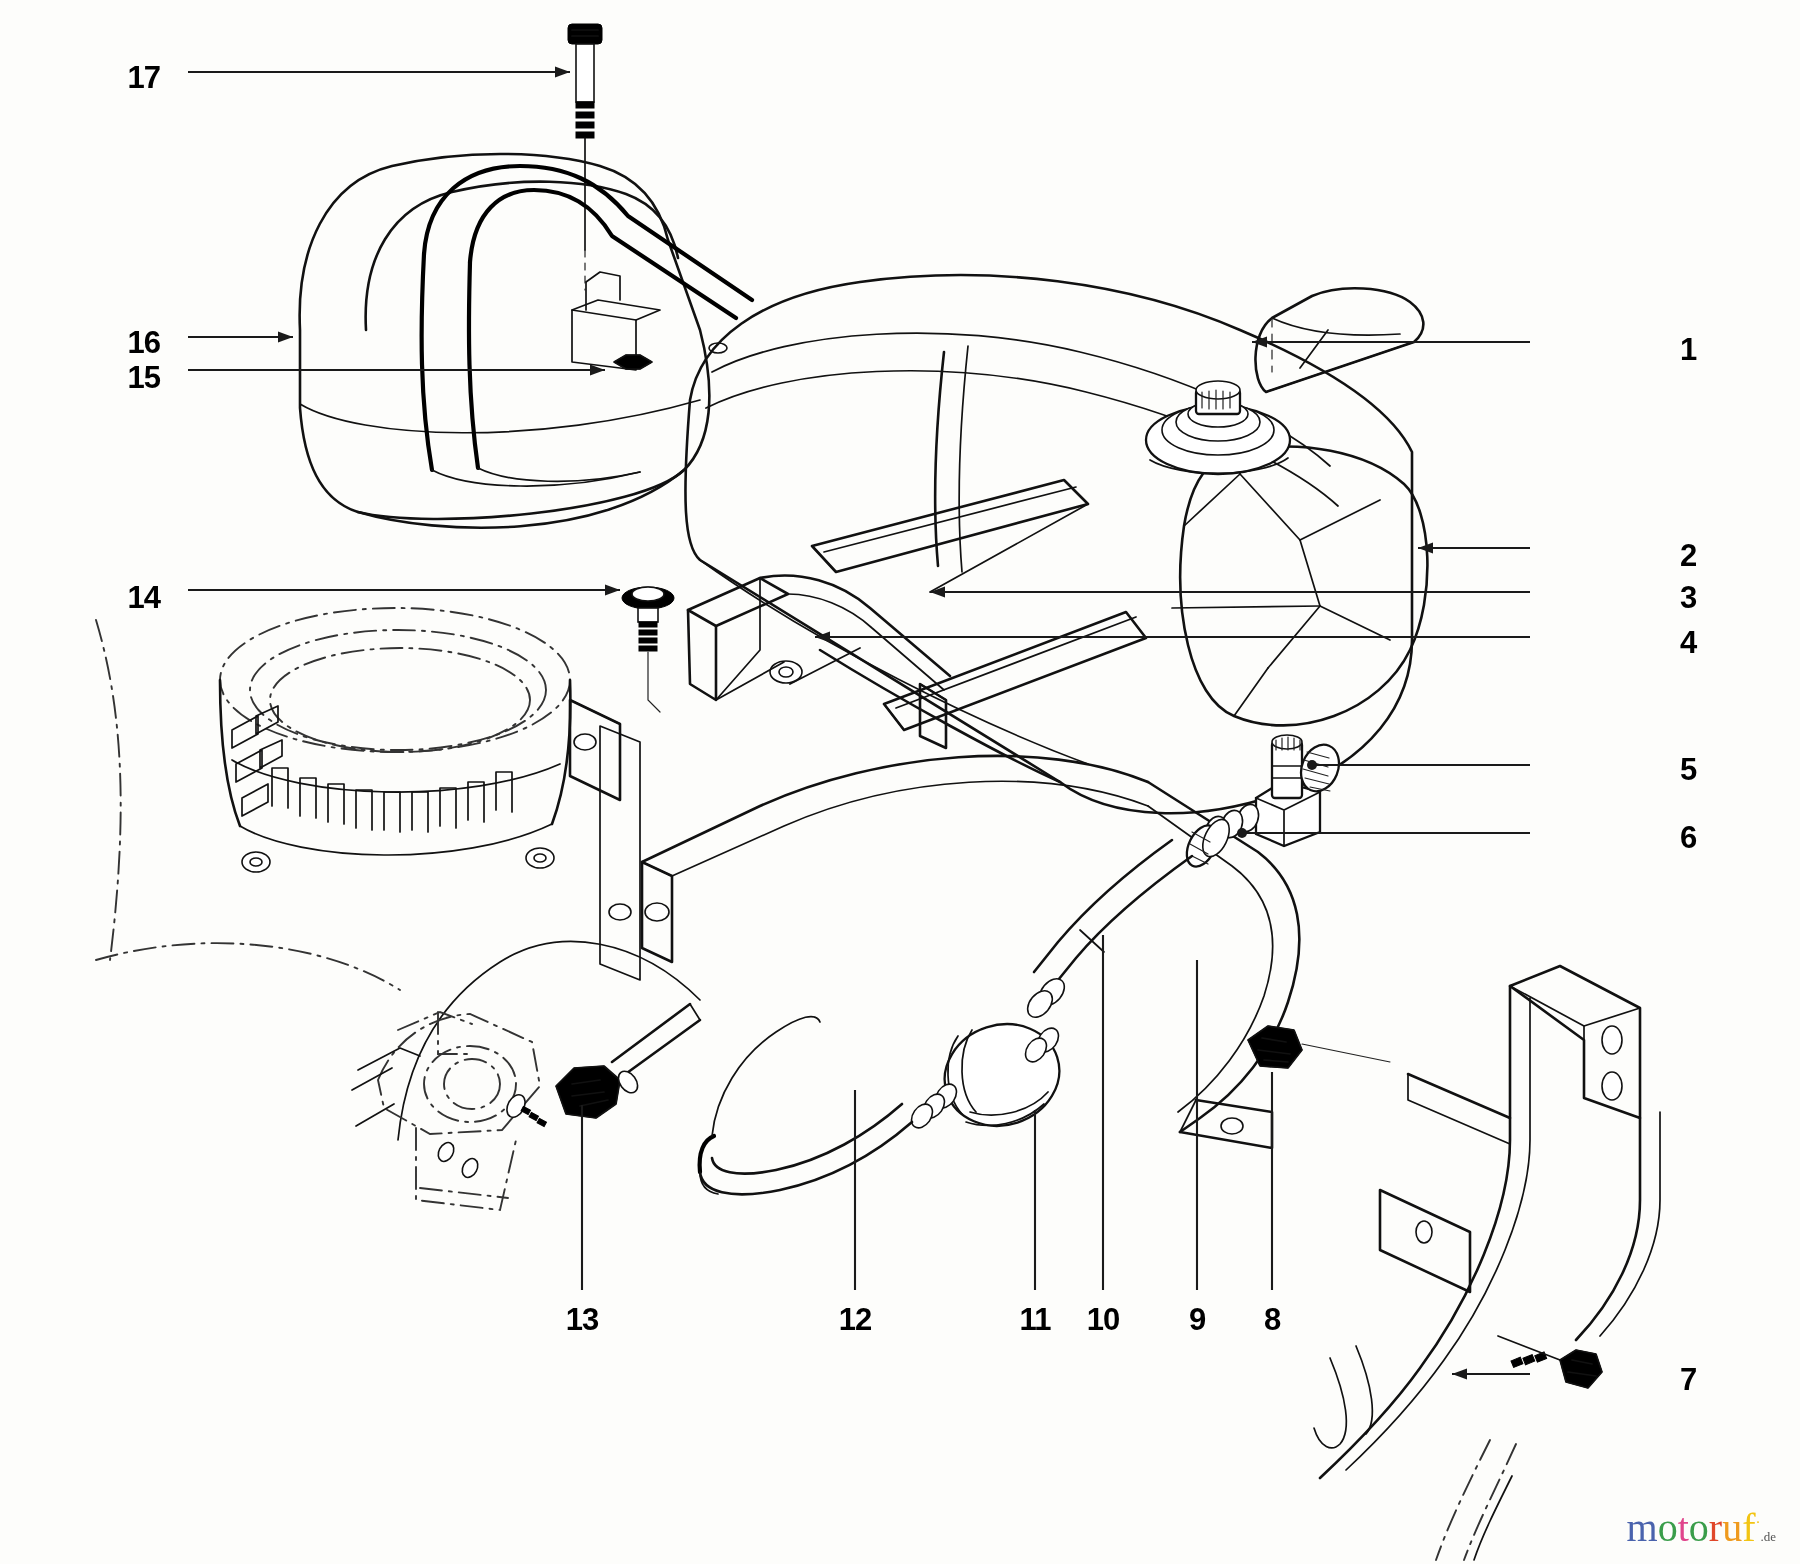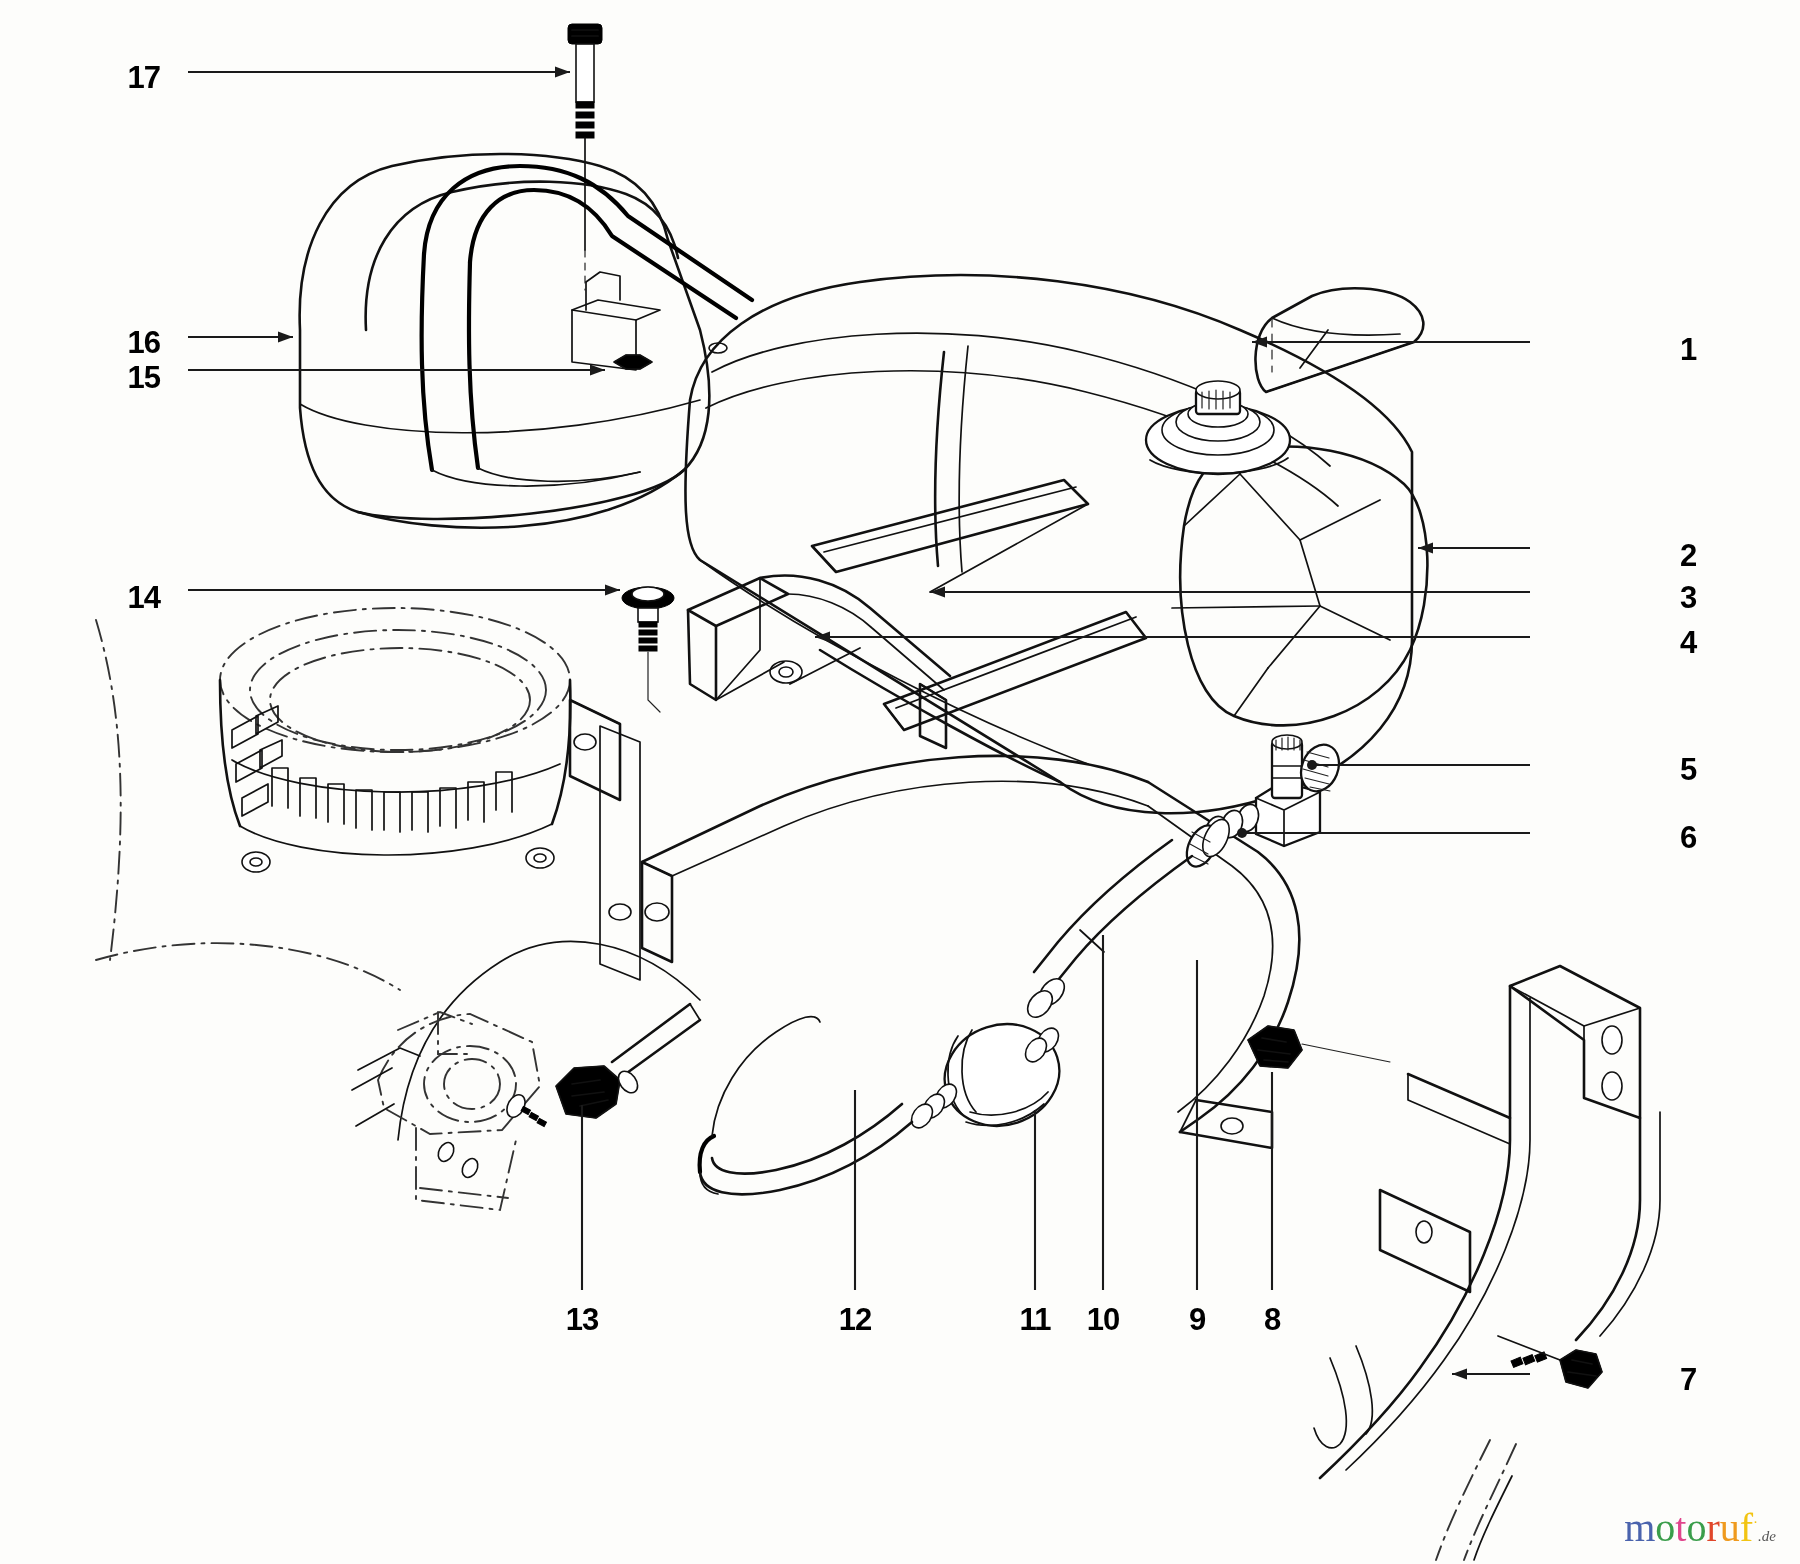--- a/index.html
+++ b/index.html
@@ -81,23 +81,22 @@
     font-size: 40px;
     letter-spacing: 0px;
     line-height: 1;
     white-space: nowrap;
   }
   #watermark .dot {
     font-size: 15px;
     vertical-align: super;
   }
   #watermark .de {
-    font-size: 15px;
+    font-size: 13px;
     color: #555;
-    font-style: italic;
   }
 </style>
 </head>
 <body>
 
 <div id="page">
 
   <svg id="diagram" viewBox="0 0 1800 1564">
 
     <g>

